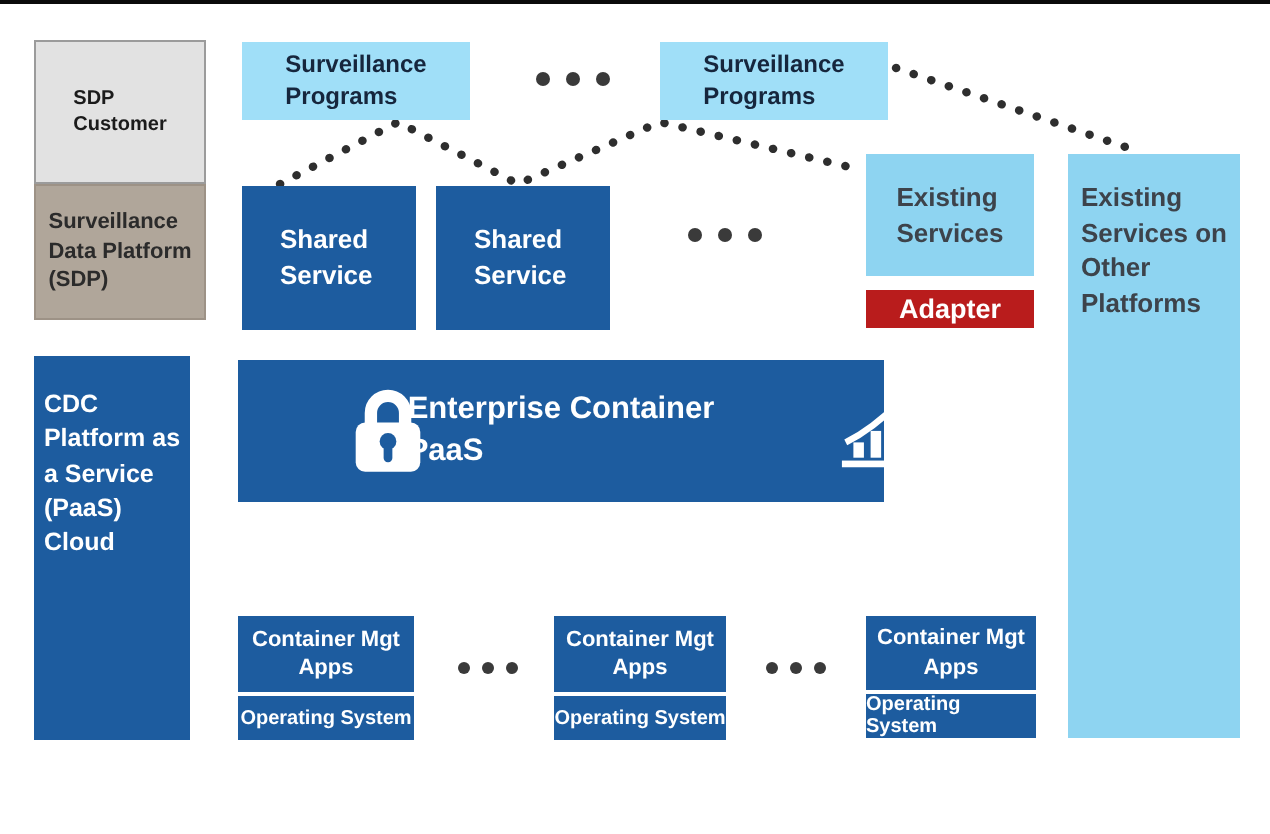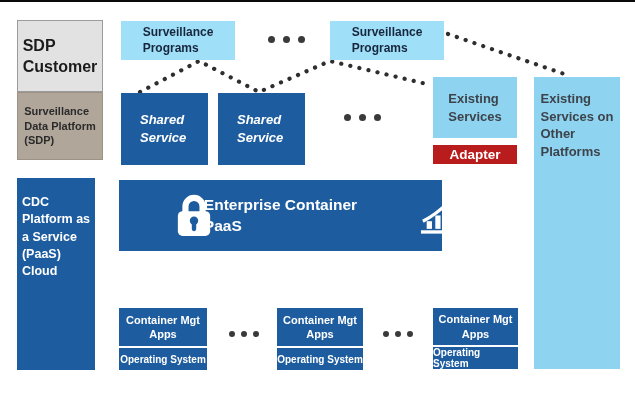--- a/index.html
+++ b/index.html
@@ -7,24 +7,24 @@
     position:relative;width:635px;height:417px;background:#fff;overflow:hidden;
     font-family:"Liberation Sans","DejaVu Sans",sans-serif;font-weight:bold;
   }
   .abs{position:absolute;box-sizing:border-box;}
   .box{position:absolute;box-sizing:border-box;display:flex;flex-direction:column;
        align-items:center;justify-content:center;text-align:left;}
   .pre{white-space:pre-line;}
   .dark{background:#1d5c9f;color:#ffffff;}
   .lightblue{background:#8ed4f1;color:#3d434b;}
   .sp{background:#a0dff8;color:#16263d;font-size:12px;line-height:1.32;}
-  .graybox{background:#e2e2e2;border:1px solid #9b9b9b;color:#1b1b1b;font-size:16px;line-height:1.32;}
+  .graybox{background:#e2e2e2;border:1px solid #9b9b9b;color:#1b1b1b;font-size:10px;line-height:1.32;}
   .tanbox{background:#b0a69a;border:1px solid #9d9286;color:#2b2b2b;font-size:11px;line-height:1.35;}
   .cdc{font-size:12.5px;line-height:1.38;justify-content:flex-start;padding-top:16px;}
-  .ss{font-size:13px;line-height:1.35;align-items:flex-start;text-align:left;padding-left:19px;font-style:italic;}
+  .ss{font-size:13px;line-height:1.35;align-items:flex-start;text-align:left;padding-left:19px;}
   .es{font-size:13px;line-height:1.35;}
   .esop{font-size:13px;line-height:1.35;justify-content:flex-start;padding-top:13px;}
   .adapter{background:#b91c1c;color:#fff;font-size:13.5px;}
   .ecp-title{font-size:15.5px;line-height:1.35;color:#fff;}
   .osccm{font-size:13px;color:#fff;}
   .cma{background:#1d5c9f;color:#fff;display:flex;flex-direction:column;}
   .cma-apps{flex:0 0 38px;display:flex;align-items:center;justify-content:center;
             text-align:center;font-size:11px;line-height:1.3;}
   .cma-os{flex:1;border-top:2px solid #ffffff;display:flex;align-items:center;
           justify-content:center;font-size:10px;}

